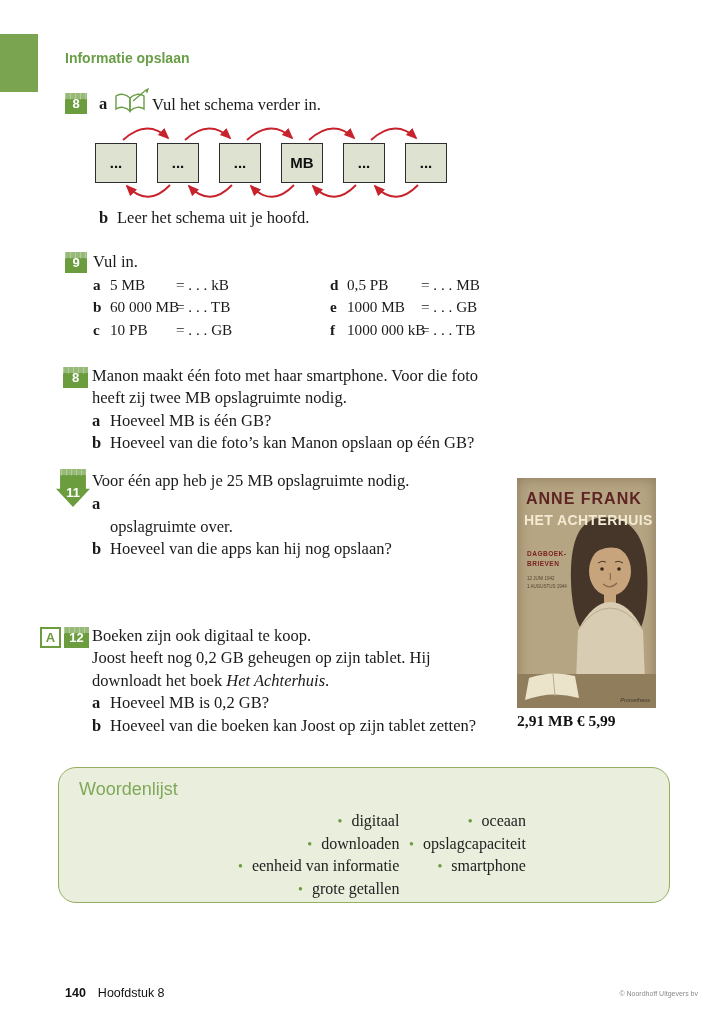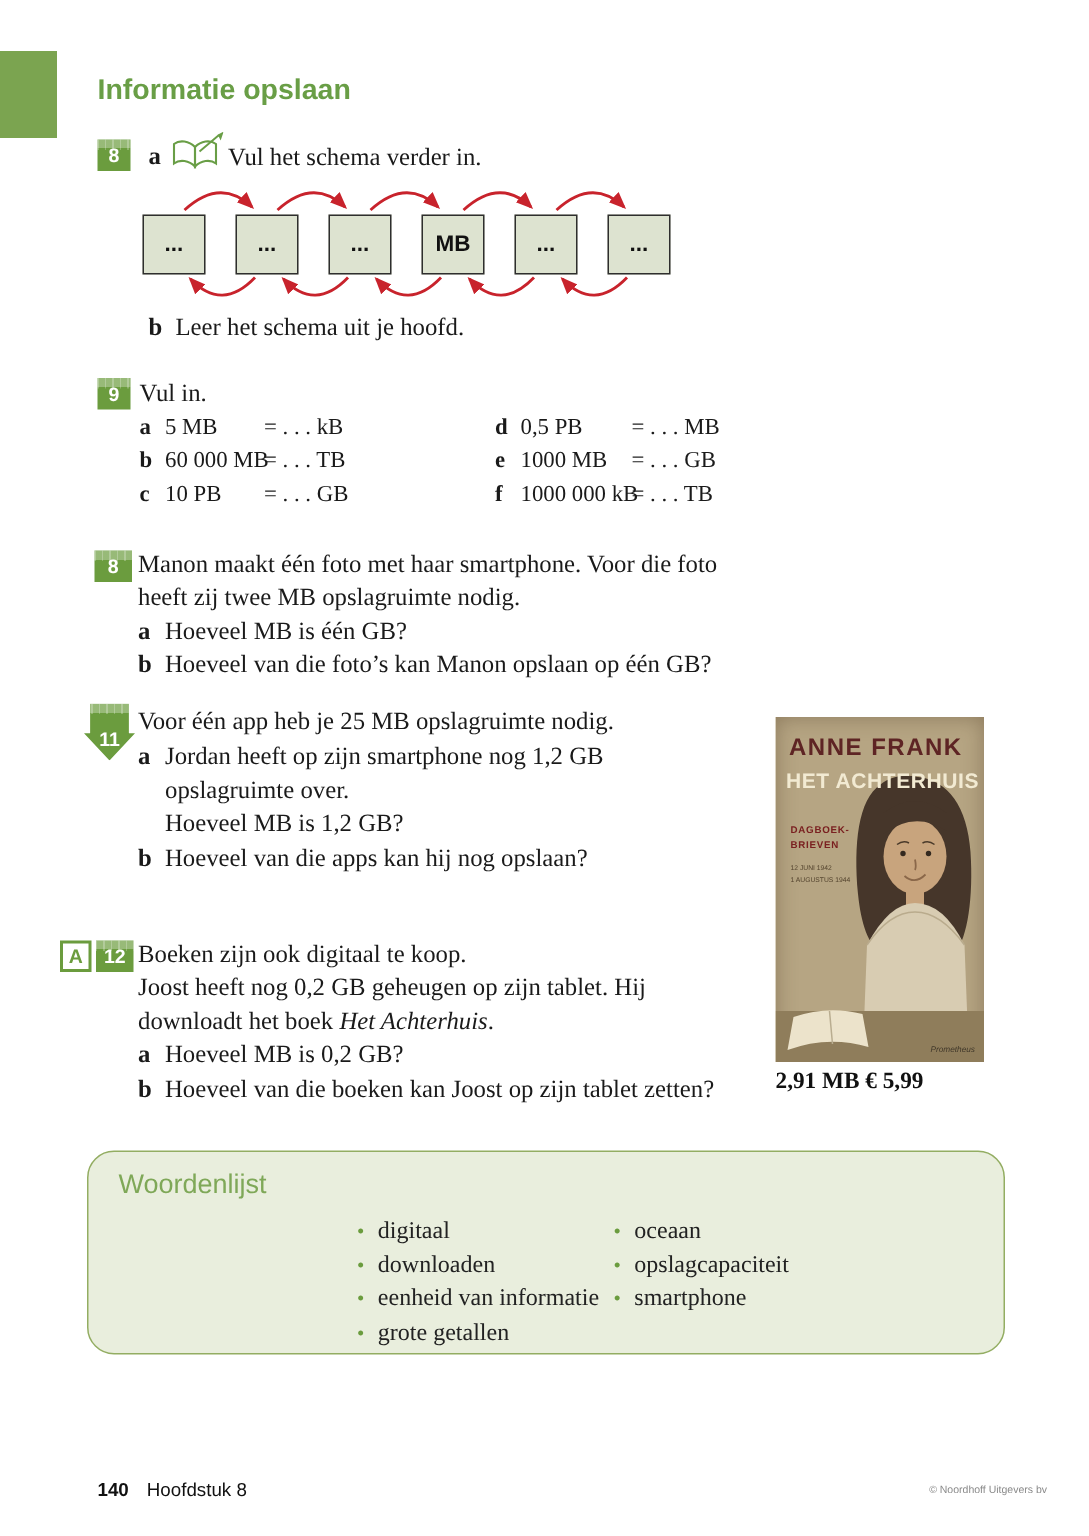--- a/index.html
+++ b/index.html
@@ -3,21 +3,21 @@
 <meta charset="utf-8">
 <style>
   html,body{margin:0;padding:0;background:#fff;}
   .page{position:relative;width:726px;height:1024px;background:#ffffff;overflow:hidden;
         font-family:"Liberation Serif", serif;color:#1a1a1a;}
   .abs{position:absolute;}
 
   
   .corner-square{left:0;top:34px;width:38px;height:58px;background:#7ba450;}
   .page-title{left:65px;top:50px;font-family:"Liberation Sans",sans-serif;
-              font-weight:bold;font-size:19px;color:#699e46;}
+              font-weight:bold;font-size:14px;color:#699e46;}
 
   
   .badge{position:absolute;background:#6b9c3e;color:#fff;text-align:center;
          font-family:"Liberation Sans",sans-serif;font-weight:bold;font-size:13px;
          width:22px;height:21px;line-height:21px;
          background-image:linear-gradient(to bottom, rgba(255,255,255,.30) 0 6px, rgba(255,255,255,0) 6px),
            repeating-linear-gradient(90deg, rgba(255,255,255,.25) 0 1px, transparent 1px 5px);
          background-size:100% 100%,100% 7px;background-repeat:no-repeat;}
   .badge-a{position:absolute;background:#fff;border:2px solid #6b9c3e;color:#6b9c3e;
            width:17px;height:17px;line-height:17px;text-align:center;
@@ -62,21 +62,21 @@
   .bc-sub{position:absolute;left:10px;color:#7a2020;font-family:"Liberation Sans",sans-serif;
           font-weight:bold;font-size:6.5px;letter-spacing:.5px;z-index:3;}
   .bc-date{position:absolute;left:10px;color:#55452f;font-family:"Liberation Sans",sans-serif;
            font-size:4.5px;z-index:3;}
   .bc-pub{position:absolute;right:6px;bottom:5px;color:#41382a;font-family:"Liberation Sans",sans-serif;
           font-style:italic;font-size:5.5px;z-index:3;}
   .book-caption{left:517px;top:712px;font-weight:bold;font-size:15.5px;color:#111;}
 
   
   .wordlist-box{left:58px;top:767px;width:612px;height:136px;box-sizing:border-box;
-                background:#e9eedd;border:1.5px solid #93ad62;border-radius:18px;}
+                background:#e9eedd;border:1.5px solid #93ad62;border-radius:18px;text-align:right;}
   .wordlist-title{position:absolute;left:20px;top:11px;font-family:"Liberation Sans",sans-serif;
                   font-size:18px;color:#7fa858;}
   .wl-col{position:absolute;top:42px;font-size:16px;line-height:21.6px;color:#222;}
   .wl-item::before{content:"•";color:#6b9c3e;margin-right:9px;font-size:14px;}
 
   
   .footer-left{left:65px;top:986px;font-family:"Liberation Sans",sans-serif;font-size:12.5px;color:#111;}
   .footer-page{font-weight:bold;margin-right:12px;}
   .footer-right{right:28px;top:990px;font-family:"Liberation Sans",sans-serif;font-size:7px;color:#8a8a8a;}
 </style>
@@ -180,24 +180,22 @@
       <span class="item-letter">b</span>
       <span>Hoeveel van die foto’s kan Manon opslaan op één GB?</span>
     </div>
   </div>
 
   <div class="badge-arrow" style="left:56px;top:469px;">11</div>
   <div class="abs serif-line" style="left:92px;top:470px;width:420px;line-height:22.8px;">
     <div>Voor één app heb je 25 MB opslagruimte nodig.</div>
     <div class="item-row">
       <span class="item-letter">a</span>
-      <span>Jordan heeft op zijn smartphone nog 1,2 GB</span>
     </div>
     <div class="indent">opslagruimte over.</div>
-    <div class="indent">Hoeveel MB is 1,2 GB?</div>
     <div class="item-row">
       <span class="item-letter">b</span>
       <span>Hoeveel van die apps kan hij nog opslaan?</span>
     </div>
   </div>
 
   <div class="badge-a" style="left:40px;top:627px;">A</div>
   <div class="badge" style="left:64px;top:627px;width:25px;">12</div>
   <div class="abs serif-line" style="left:92px;top:625px;width:460px;">
     <div>Boeken zijn ook digitaal te koop.</div>

